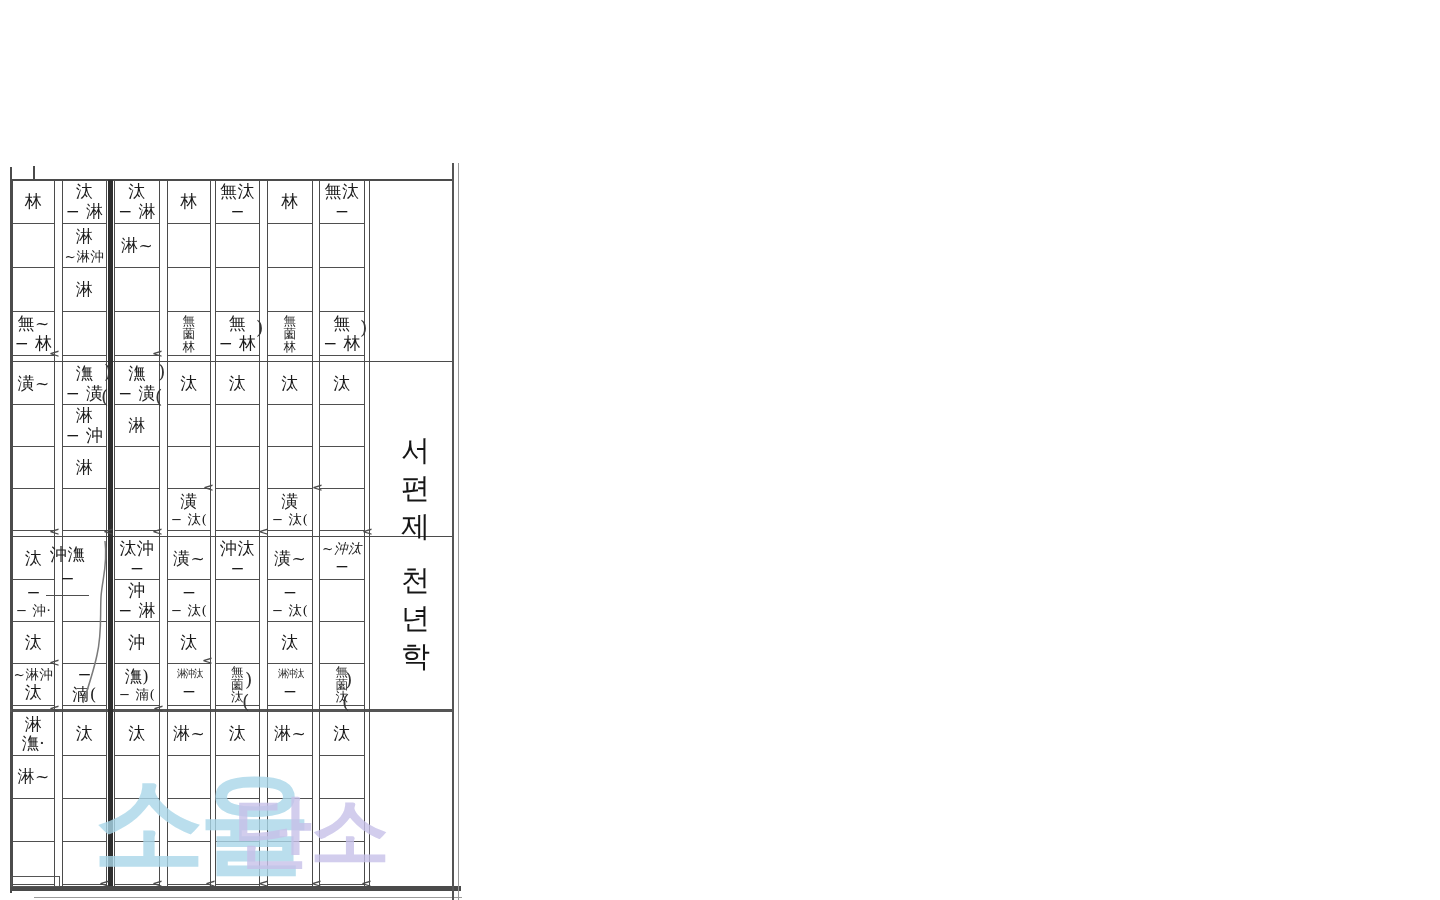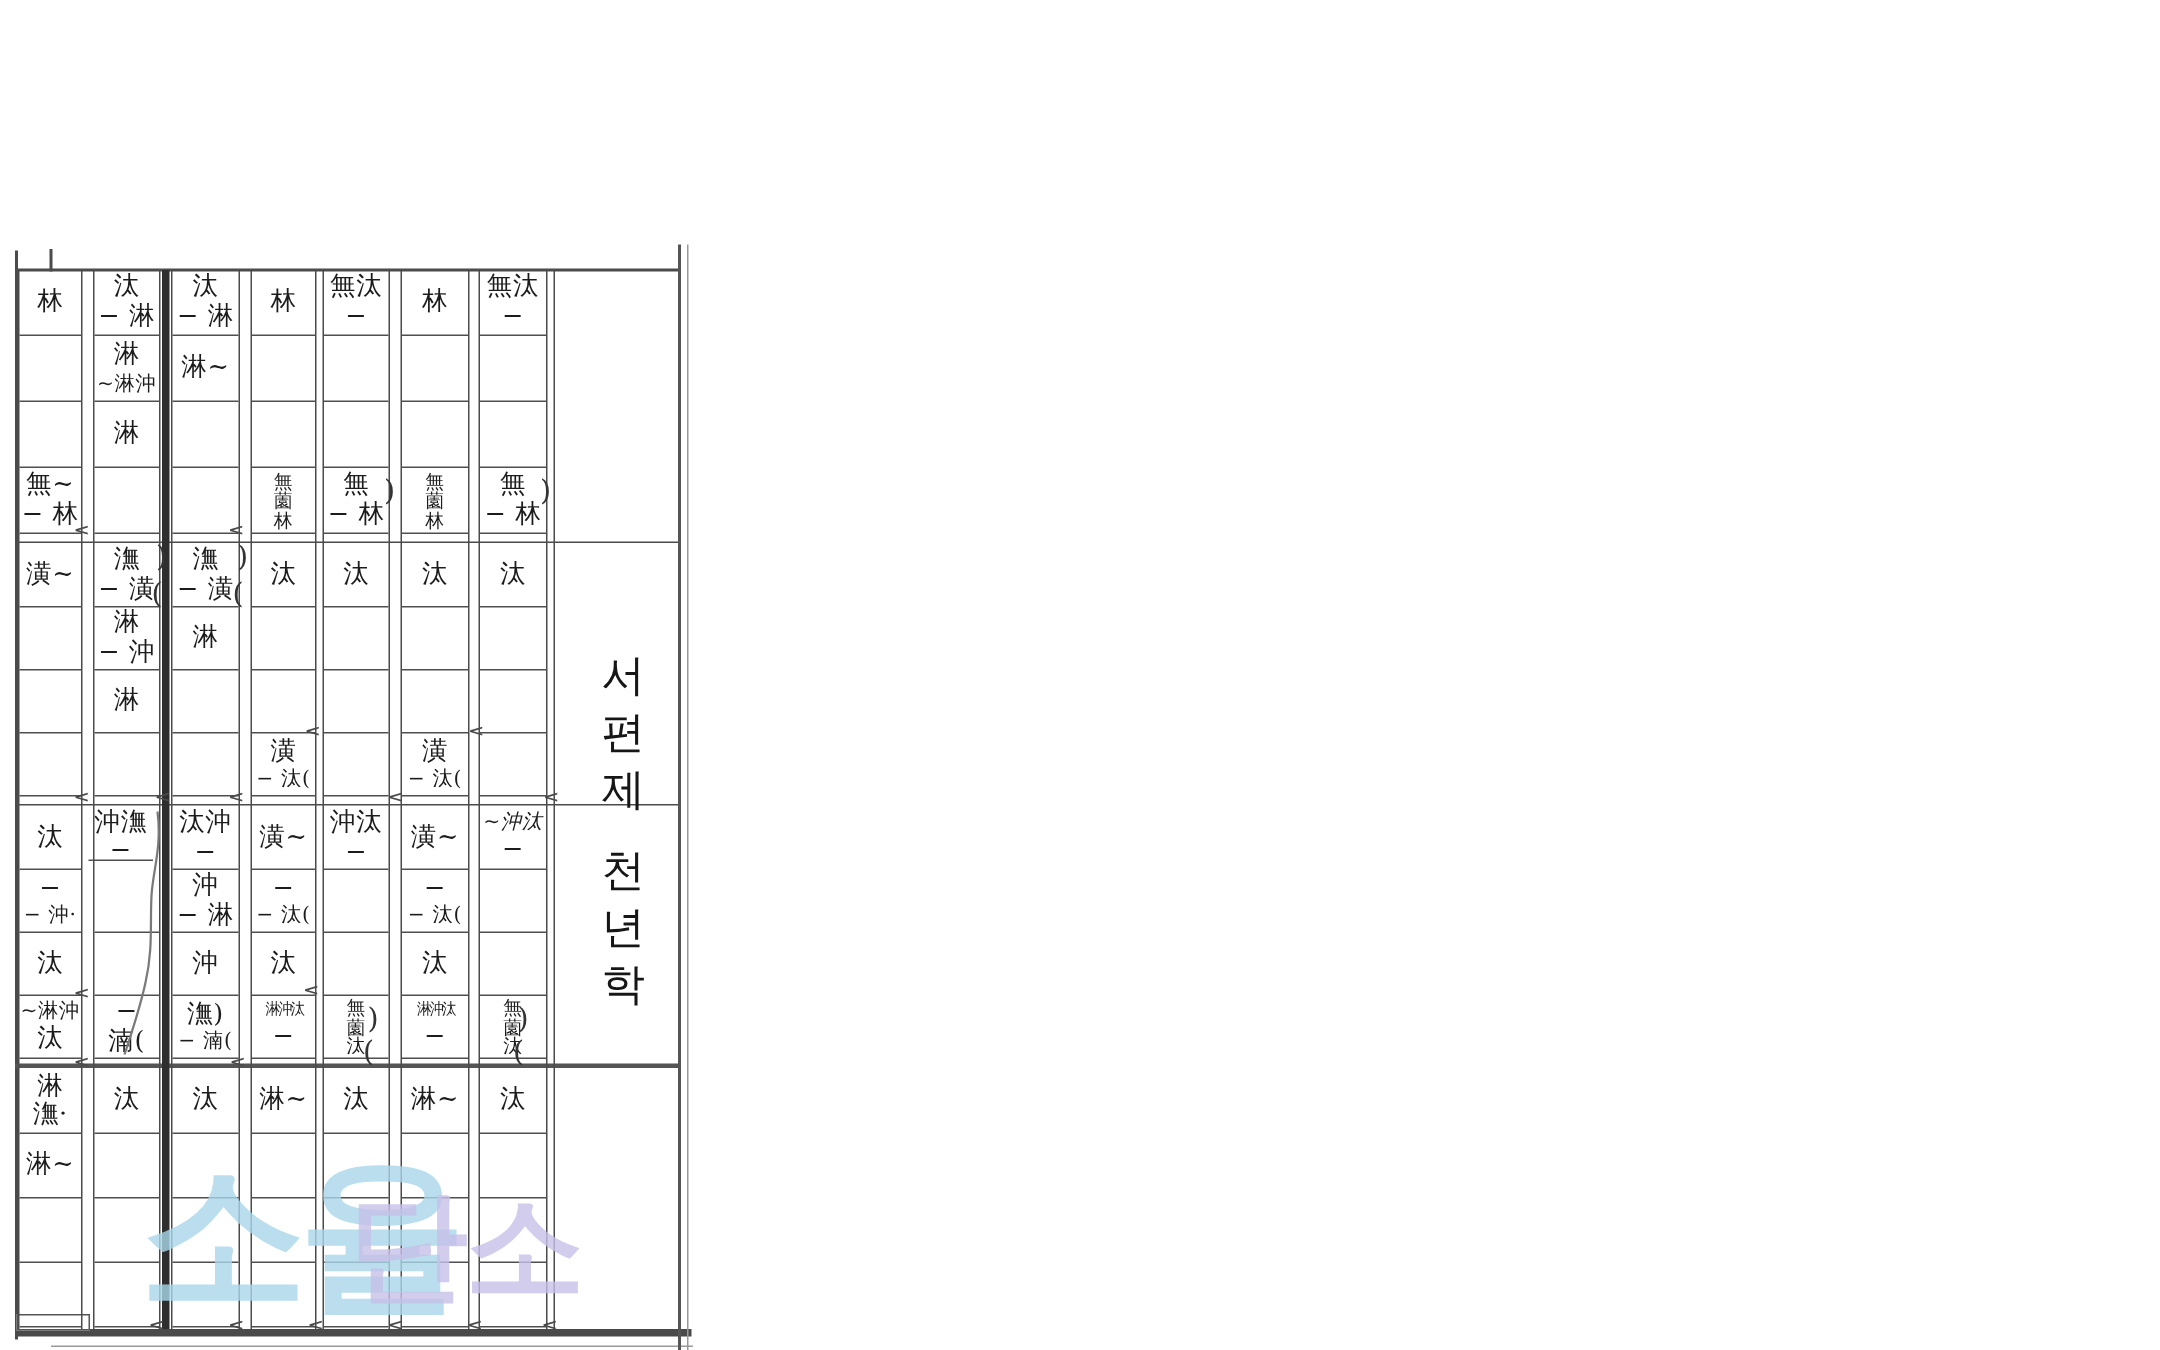--- a/index.html
+++ b/index.html
@@ -99,21 +99,21 @@
         <div class="note-line" style="font-size: 17px;">− 潢</div>
       </div>
       <div class="cell" style="left: 63px; top: 405px; width: 43px; height: 42px;">
         <div class="note-line" style="font-size: 17px;">淋</div>
         <div class="note-line" style="font-size: 17px;">− 沖</div>
       </div>
       <div class="cell" style="left: 63px; top: 447px; width: 43px; height: 42px;">
         <div class="note-line" style="font-size: 17px;">淋</div>
       </div>
       <div class="cell" style="left: 63px; top: 489px; width: 43px; height: 42px;"></div>
-      <div class="cell" style="left: 59px; top: 538px; width: 43px; height: 36px;">
+      <div class="cell" style="left: 46px; top: 538px; width: 43px; height: 58px;">
         <div class="note-line" style="font-size: 17px;">沖潕</div>
         <div class="note-line" style="font-size: 17px;">−</div>
       </div>
       <div class="cell" style="left: 63px; top: 580px; width: 43px; height: 42px;"></div>
       <div class="cell" style="left: 63px; top: 622px; width: 43px; height: 42px;"></div>
       <div class="cell" style="left: 63px; top: 664px; width: 43px; height: 42px;">
         <div class="note-line" style="font-size: 17px;">−</div>
         <div class="note-line" style="font-size: 17px;">湳(</div>
       </div>
       <div class="cell" style="left: 63px; top: 713px; width: 43px; height: 43px;">

